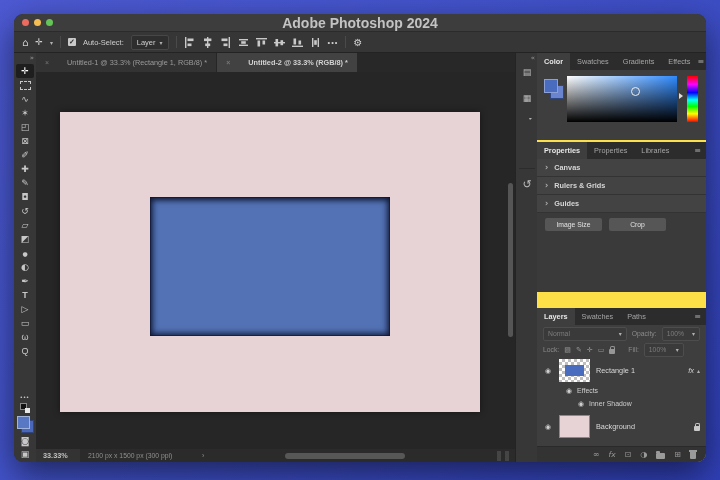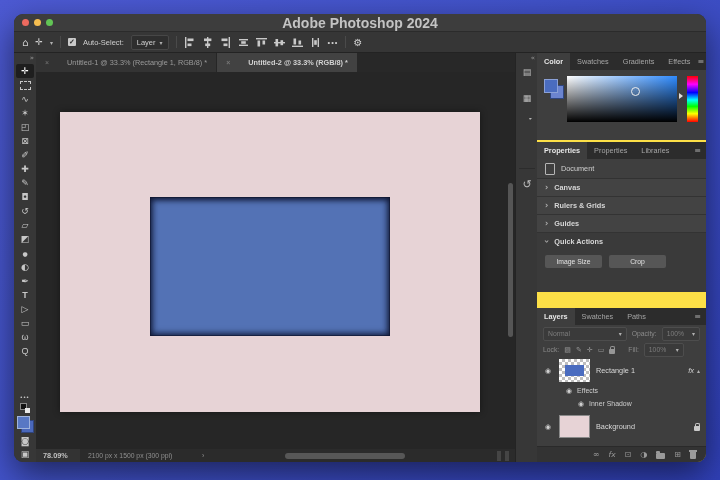--- a/index.html
+++ b/index.html
@@ -262,21 +262,21 @@
   </div>
 
   <div id="canvas">
     <div id="artboard" style="background:#e7d3d6;">
       <div id="blue-rect" style="background:#5372b5;"></div>
     </div>
     <div id="v-scroll"></div>
   </div>
 
   <div id="statusbar">
-    <span id="zoom-level">78.09%</span>
+    <span id="zoom-level">33.33%</span>
     <div id="h-track">
       <span id="doc-info">2100 px x 1500 px (300 ppi)</span>
       <span id="doc-chev">›</span>
       <span id="h-thumb"></span>
       <span class="splitter" style="right:14px;"></span>
       <span class="splitter" style="right:6px;"></span>
     </div>
   </div>
 
   <div id="dock">
@@ -309,39 +309,31 @@
       <span id="hue-ptr"></span>
     </div>
 
     <div class="panel" id="props-panel">
       <div class="ptabs">
         <span class="ptab active">Properties</span>
         <span class="ptab">Properties</span>
         <span class="ptab">Libraries</span>
         <span class="pmenu ic">≡</span>
       </div>
-      <div id="doc-row">
-        <span class="ico-page"></span>
-        <span>Document</span>
-      </div>
       <div class="sect">
         <span class="chev2">›</span>
         <span>Canvas</span>
       </div>
       <div class="sect">
         <span class="chev2">›</span>
         <span>Rulers &amp; Grids</span>
       </div>
       <div class="sect">
         <span class="chev2">›</span>
         <span>Guides</span>
-      </div>
-      <div class="sect" style="background:#3a3a3a;border-bottom:none;">
-        <span class="chev2 chev-open">›</span>
-        <span>Quick Actions</span>
       </div>
       <div id="qa-buttons">
         <span class="qa-btn">Image Size</span>
         <span class="qa-btn">Crop</span>
       </div>
     </div>
 
     <div class="panel" id="layers-panel">
       <div class="ptabs">
         <span class="ptab active">Layers</span>

